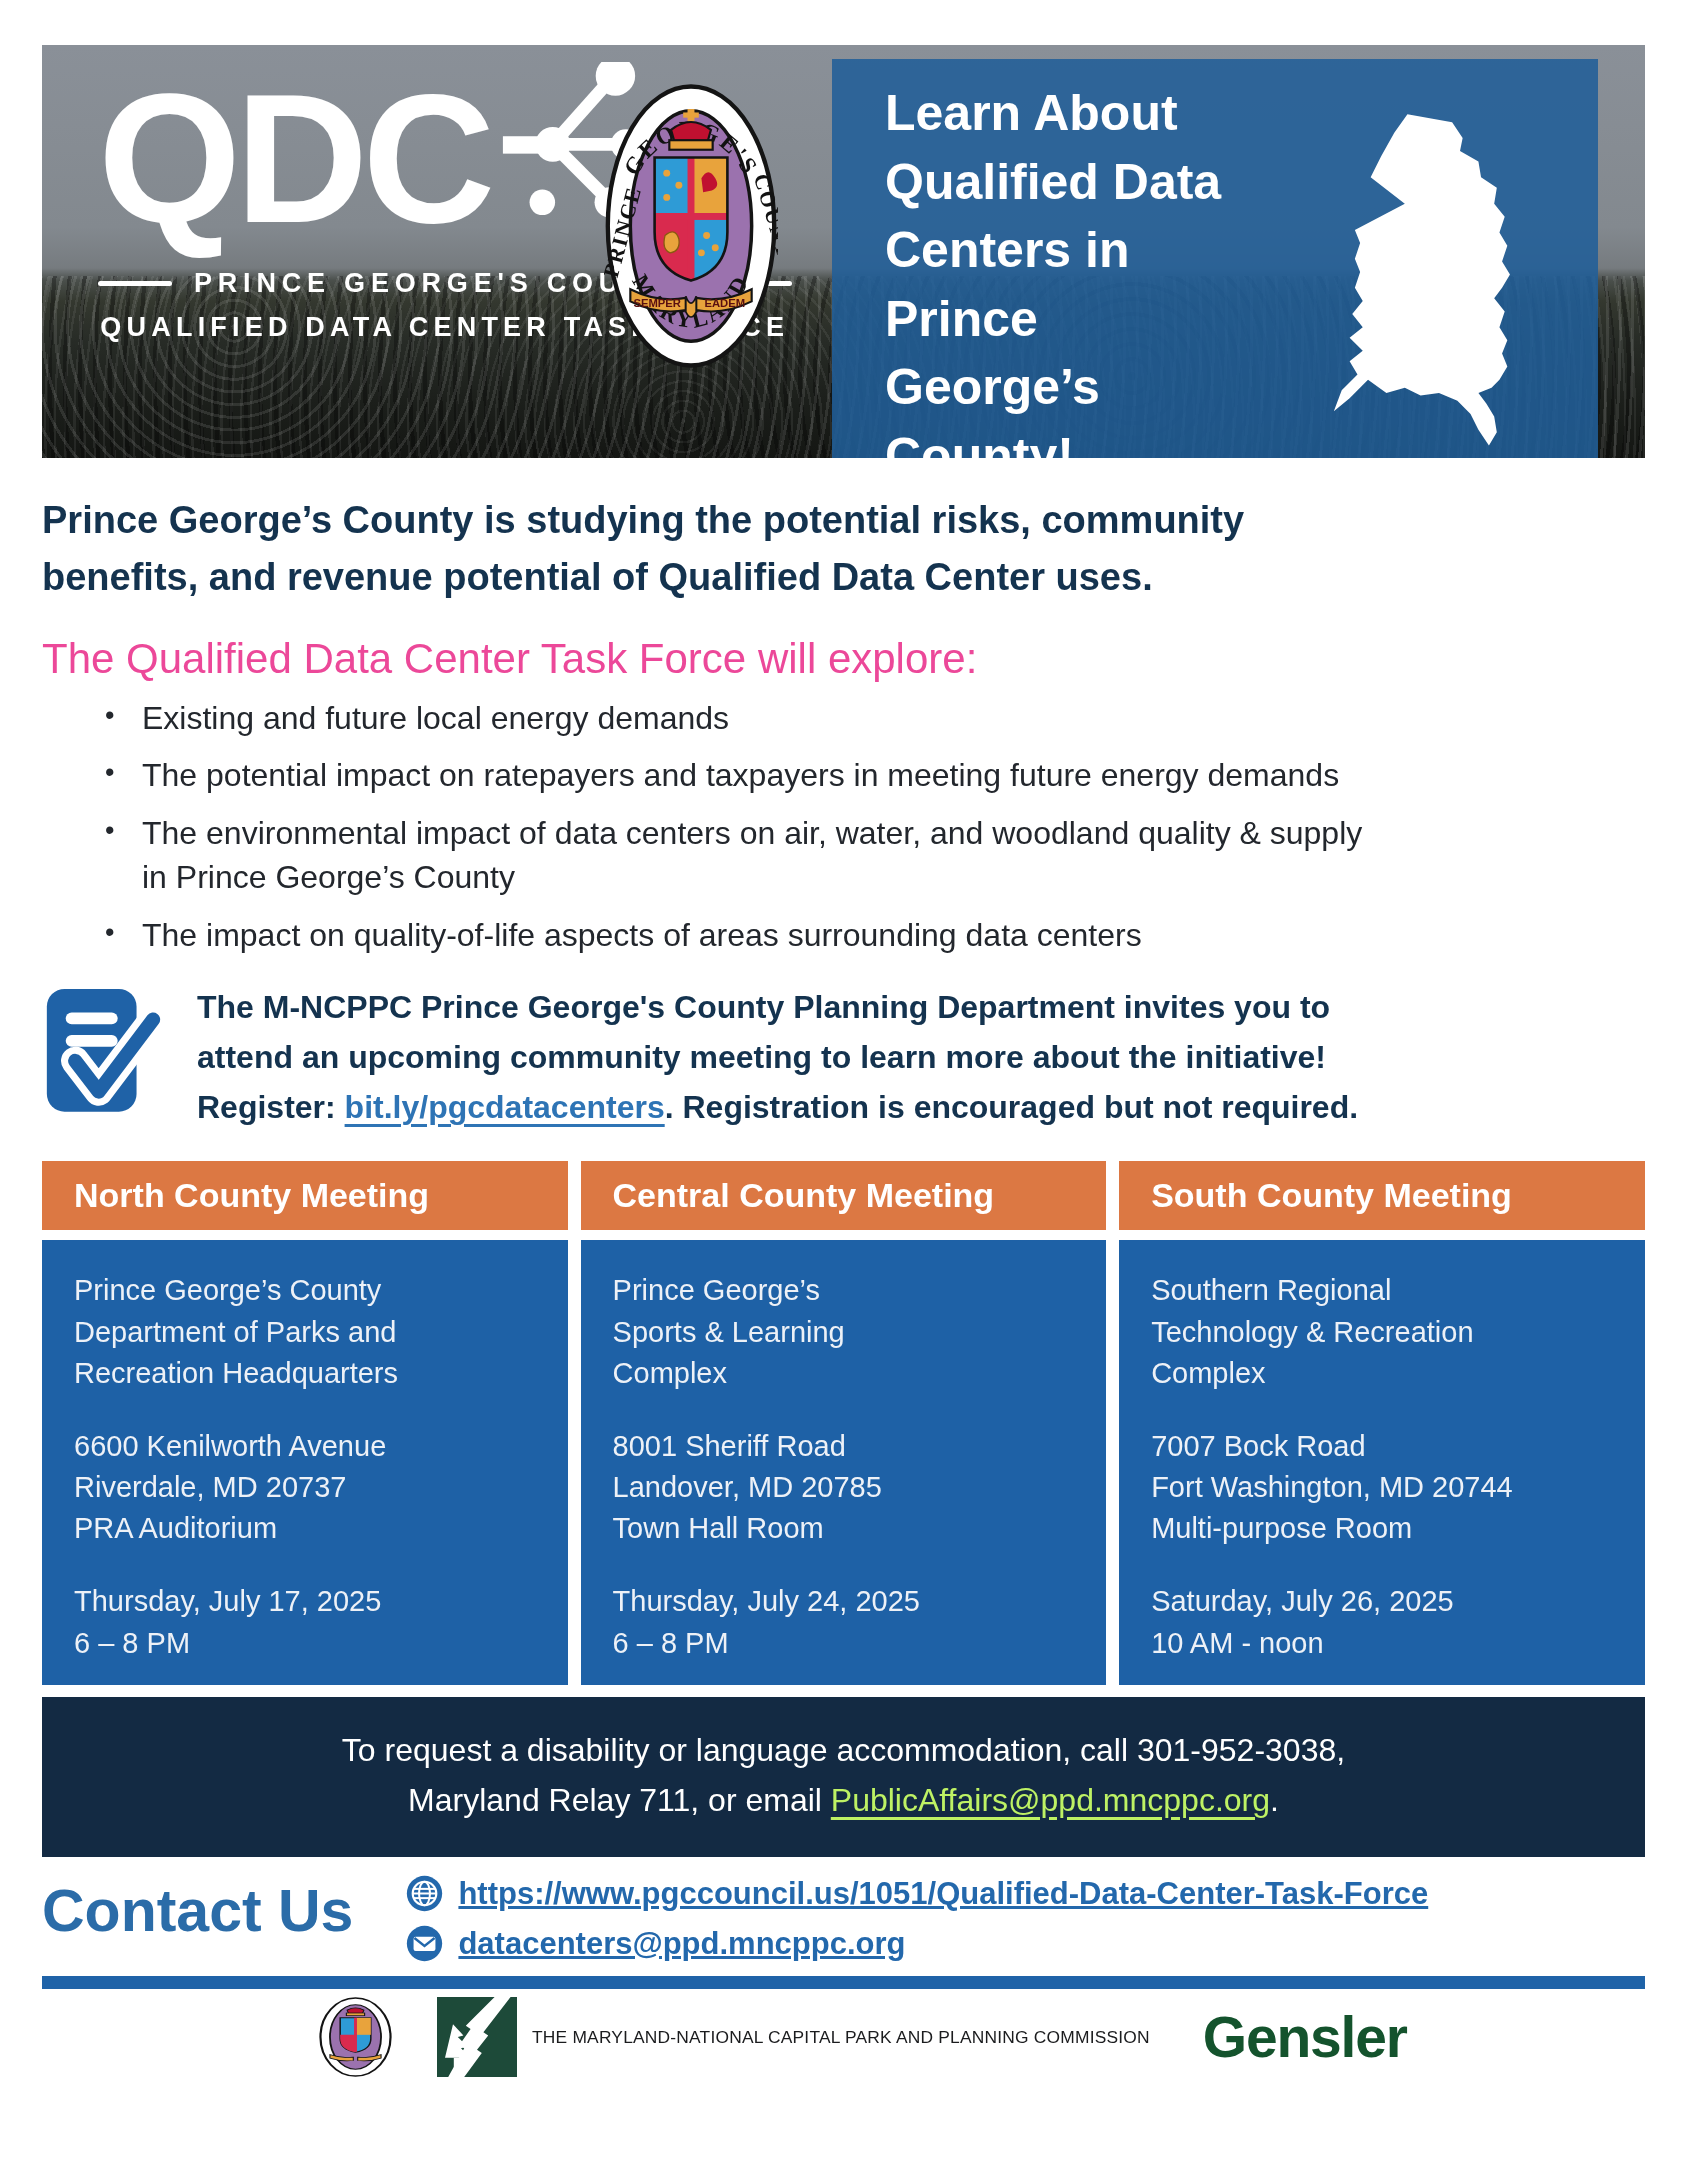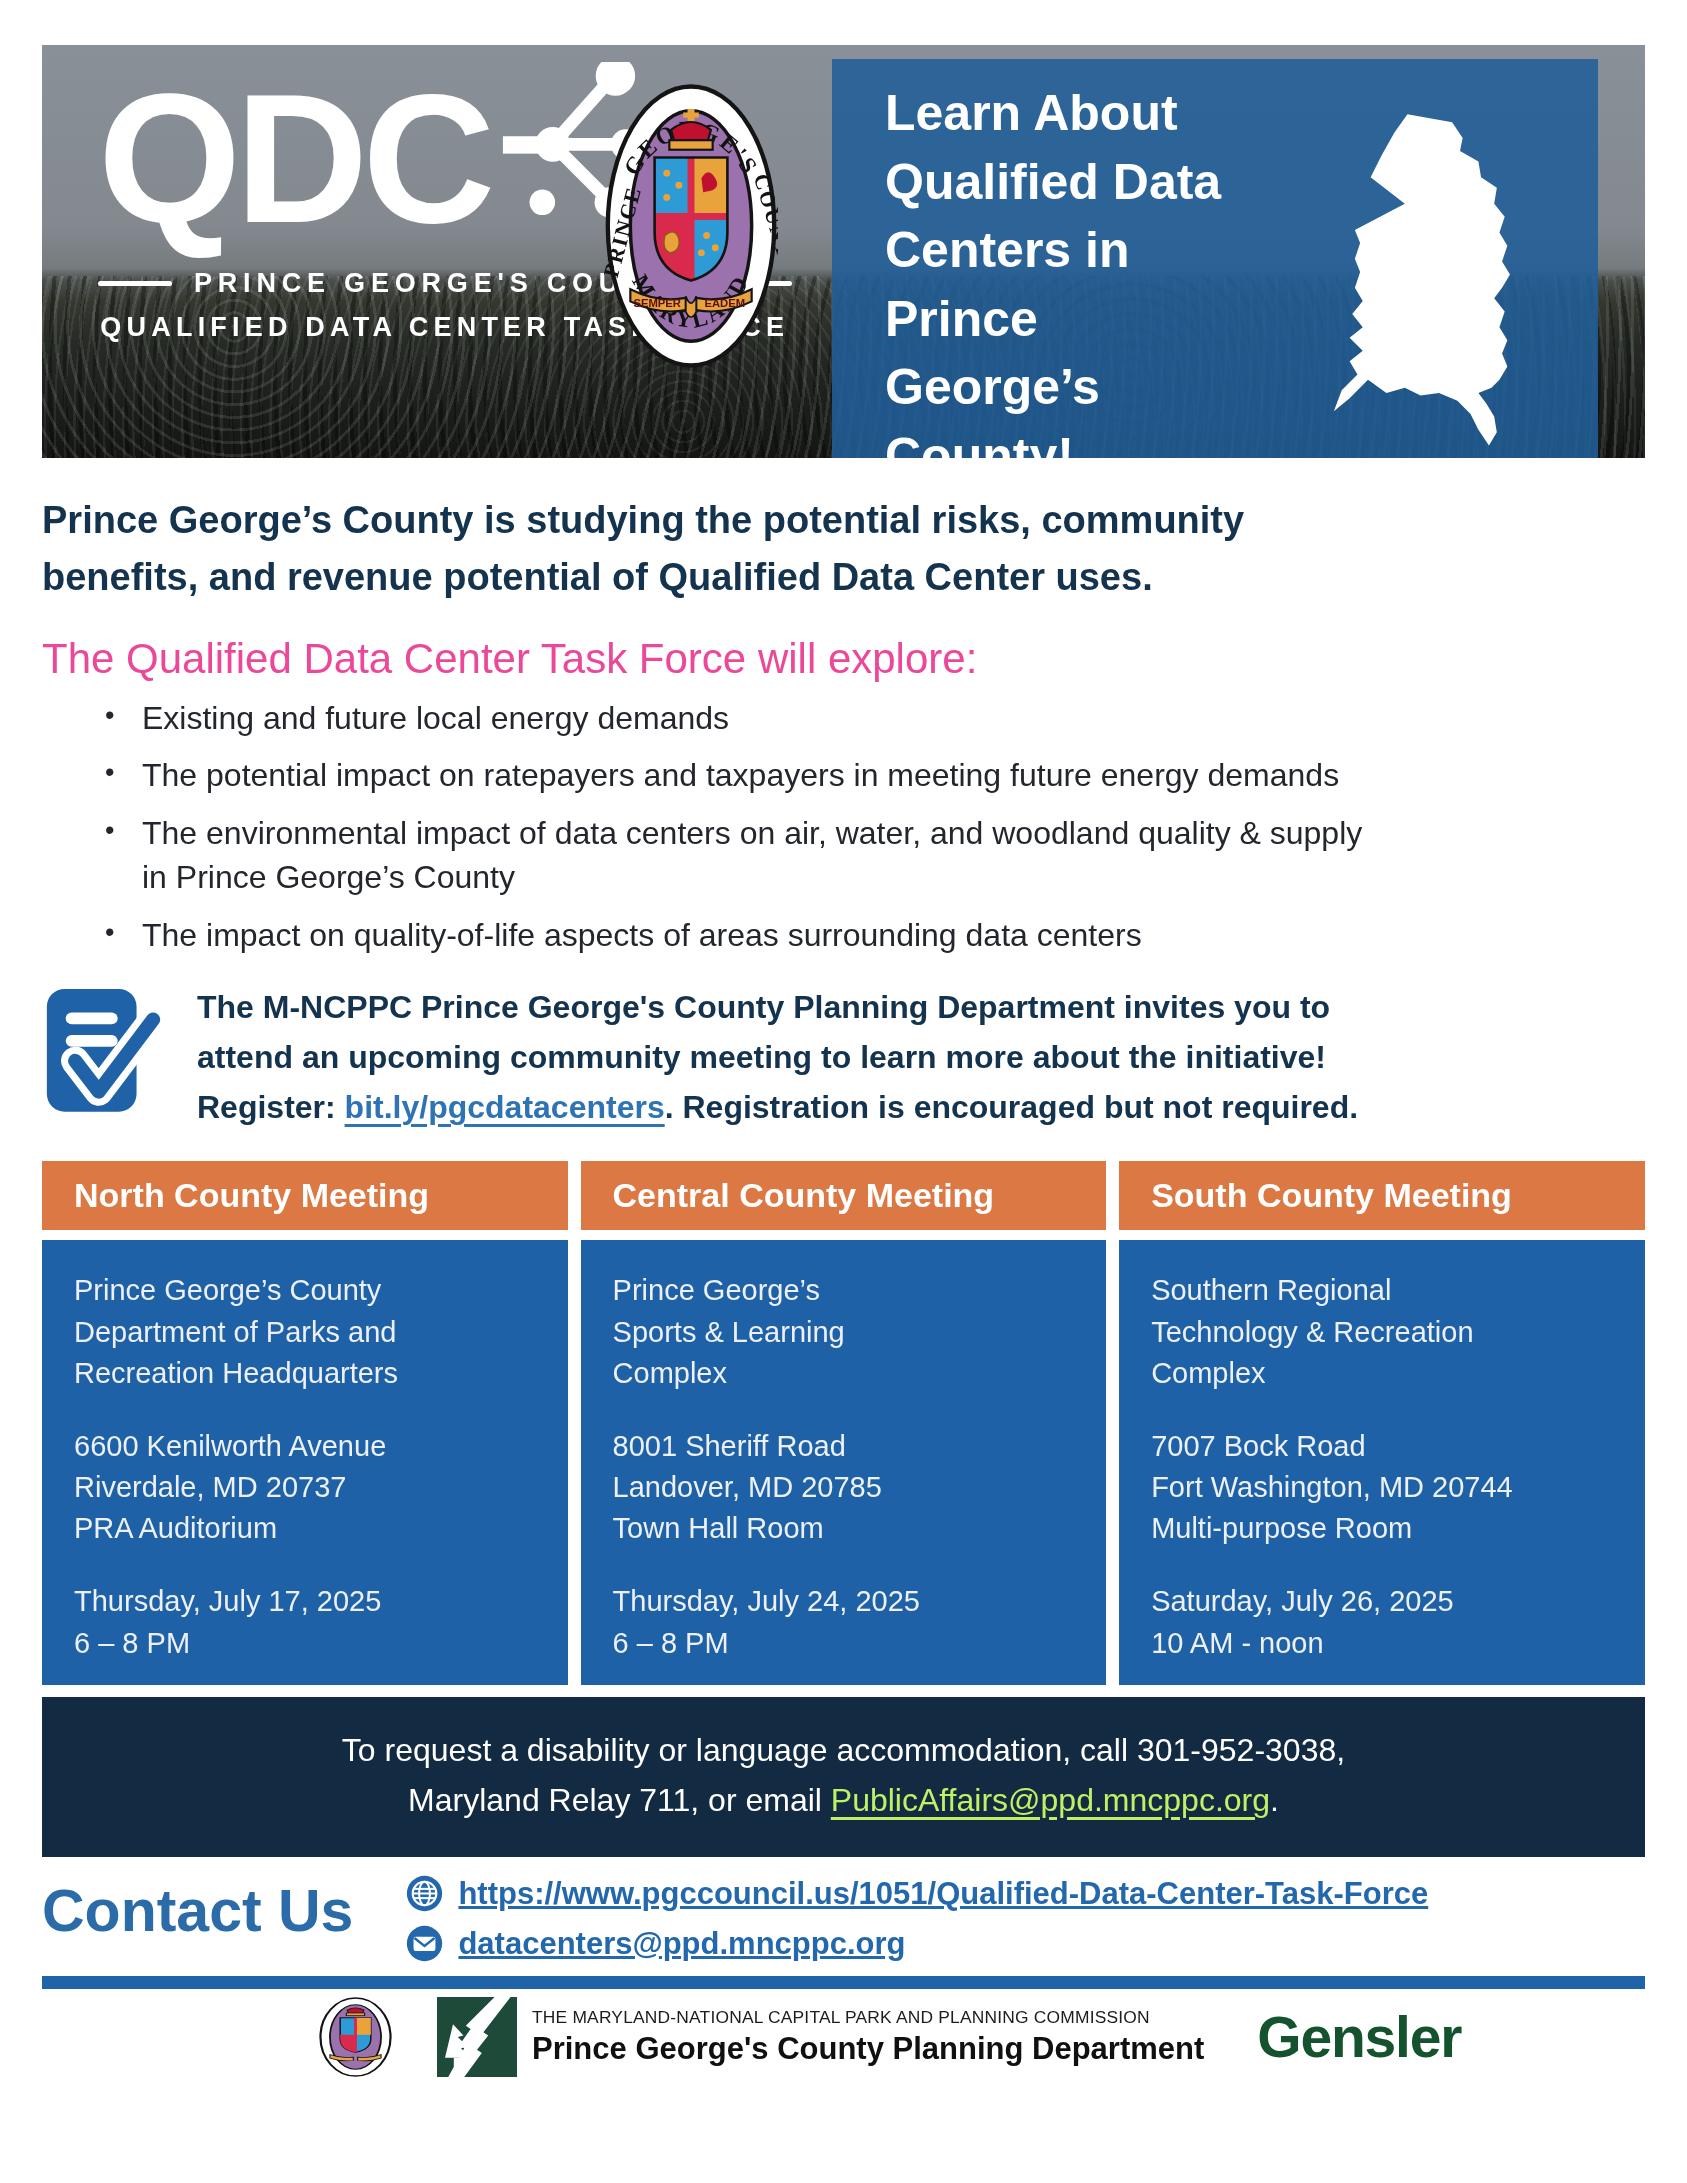--- a/index.html
+++ b/index.html
@@ -316,21 +316,20 @@
 
     <div class="mncppc">
       <svg width="80" height="80" viewBox="0 0 100 100">
         <rect width="100" height="100" fill="#1D4A39"></rect>
         <polygon fill="#fff" points="72,0 92,0 58,44 64,48 50,66 56,70 40,92 34,100 14,100 34,64 28,60 42,40 36,36"></polygon>
         <polygon fill="#fff" points="20,34 33,48 26,50 38,62 30,64 42,76 10,76"></polygon>
         <rect x="21" y="76" width="9" height="12" fill="#fff"></rect>
       </svg>
       <div class="mncppc-text">
         <div class="commission">THE MARYLAND-NATIONAL CAPITAL PARK AND PLANNING COMMISSION</div>
-        <div class="department">Prince George's County Planning Department</div>
       </div>
     </div>
 
     <div class="gensler">Gensler</div>
   </div>
 
 </div>
 
 
 </body></html>

